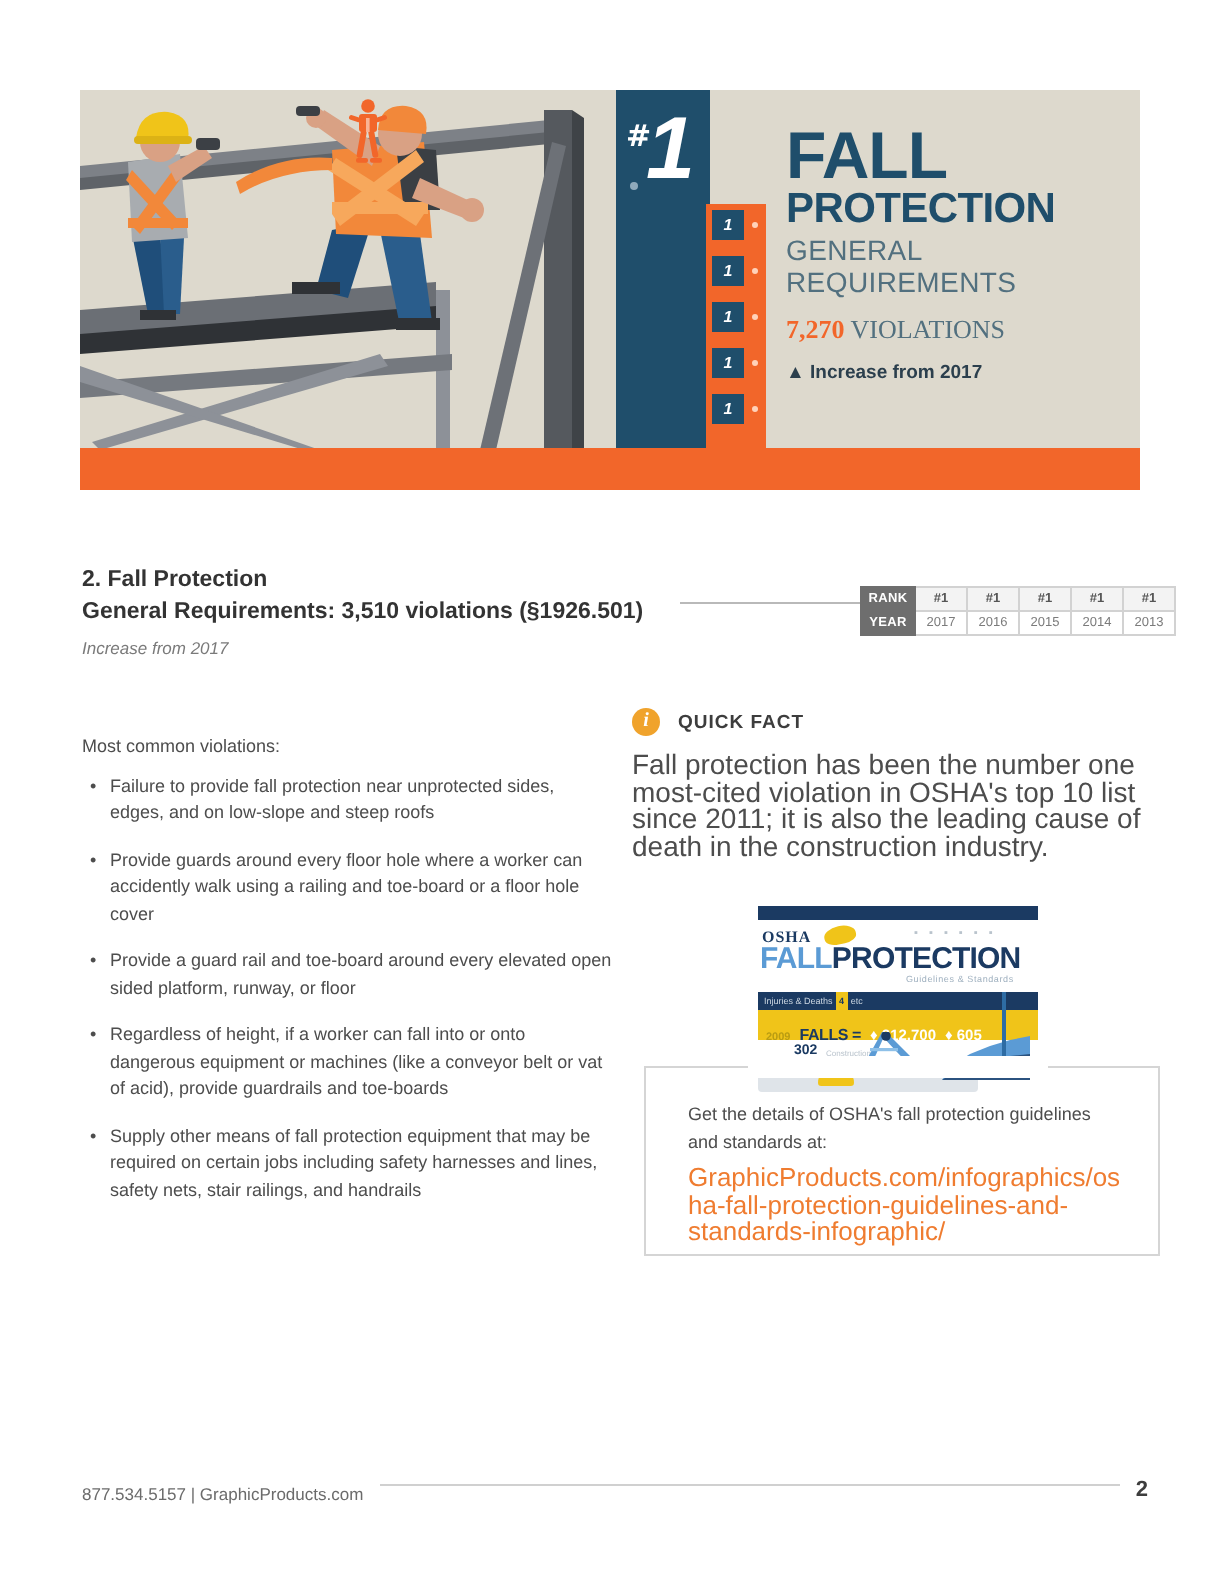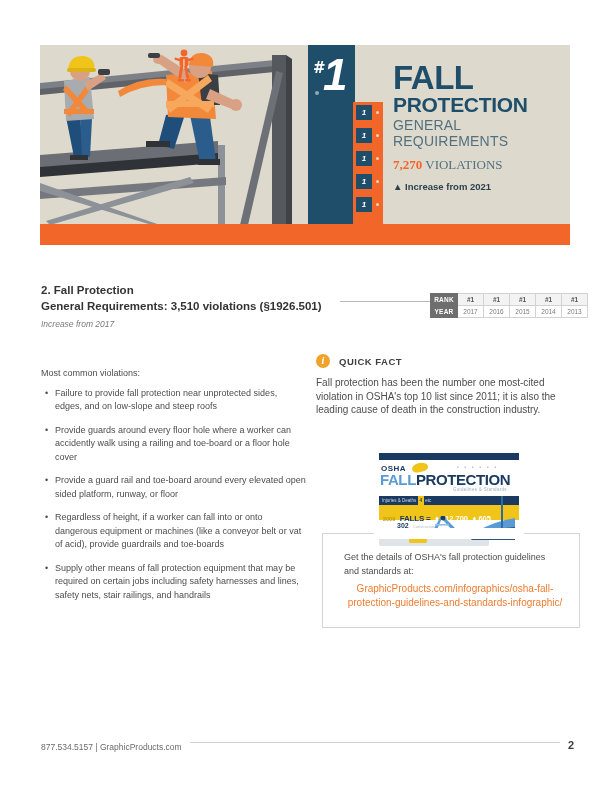--- a/index.html
+++ b/index.html
@@ -301,21 +301,21 @@
   }
   .qf-title {
     margin-left: 9px;
     font-size: 9.5px;
     font-weight: bold;
     letter-spacing: 0.5px;
     color: #3d3d3d;
   }
   .qf-body {
     margin-top: 6px;
-    font-size: 10px;
+    font-size: 14px;
     line-height: 13.5px;
     color: #4d4d4d;
     width: 262px;
   }
 
   
   .thumb {
     position: absolute;
     left: 375px;
     top: 450px;
@@ -328,21 +328,21 @@
     position: absolute; left: 4px; top: 3px;
     width: 140px; height: 7px;
     background: #1b3a62;
   }
   .thumb-osha {
     position: absolute; left: 6px; top: 14px;
     color: #1b3a62;
     font-size: 8px;
     font-weight: bold;
     letter-spacing: 0.5px;
-    font-family: Liberation Sans, sans-serif;
+    font-family: Liberation Serif, serif;
   }
   .thumb-swoosh {
     position: absolute; left: 37px; top: 13px;
     width: 16px; height: 9px;
     background: #f0c419;
     border-radius: 50% 50% 40% 40%;
     transform: rotate(-12deg);
   }
   .thumb-dots {
     position: absolute; left: 82px; top: 14px;
@@ -463,26 +463,25 @@
     width: 218px;
     font-size: 9px;
     line-height: 13.5px;
     color: #4d4d4d;
   }
   .callout-link {
     position: absolute;
     left: 344px;
     top: 582px;
     width: 222px;
-    font-size: 10px;
+    font-size: 13px;
     line-height: 13.5px;
     color: #ef7c30;
     text-decoration: none;
     word-break: break-word;
-    text-align: center;
   }
 
   
   .footer-rule {
     position: absolute;
     left: 41px;
     top: 742px;
     width: 530px;
     height: 1px;
     background: #d0d0d0;
@@ -609,21 +608,21 @@
   <div class="mini-dot" style="top:158px"></div>
 
   <div class="hero-text">
     <div class="hero-fall">FALL</div>
     <div class="hero-protection">PROTECTION</div>
     <div class="hero-genreq">GENERAL REQUIREMENTS</div>
     <div class="hero-violations">
       <span class="num">7,270</span>
       <span class="word">VIOLATIONS</span>
     </div>
-    <div class="hero-increase">▲ Increase from 2021</div>
+    <div class="hero-increase">▲ Increase from 2017</div>
   </div>
 
   <div class="hero-figure">
     <svg width="22" height="34" viewBox="0 0 22 34" xmlns="http://www.w3.org/2000/svg">
       <circle cx="11" cy="4" r="3.4" fill="#f2662a"></circle>
       <rect x="6.5" y="8" width="9" height="9" rx="1.5" fill="#f2662a"></rect>
       <rect x="1.5" y="9" width="6" height="2.4" rx="1.2" fill="#f2662a" transform="rotate(18 4 10)"></rect>
       <rect x="14.5" y="9" width="6" height="2.4" rx="1.2" fill="#f2662a" transform="rotate(-18 18 10)"></rect>
       <rect x="6.5" y="16" width="3" height="14" rx="1.2" fill="#f2662a" transform="rotate(10 8 22)"></rect>
       <rect x="12" y="16" width="3" height="14" rx="1.2" fill="#f2662a" transform="rotate(-10 13 22)"></rect>

